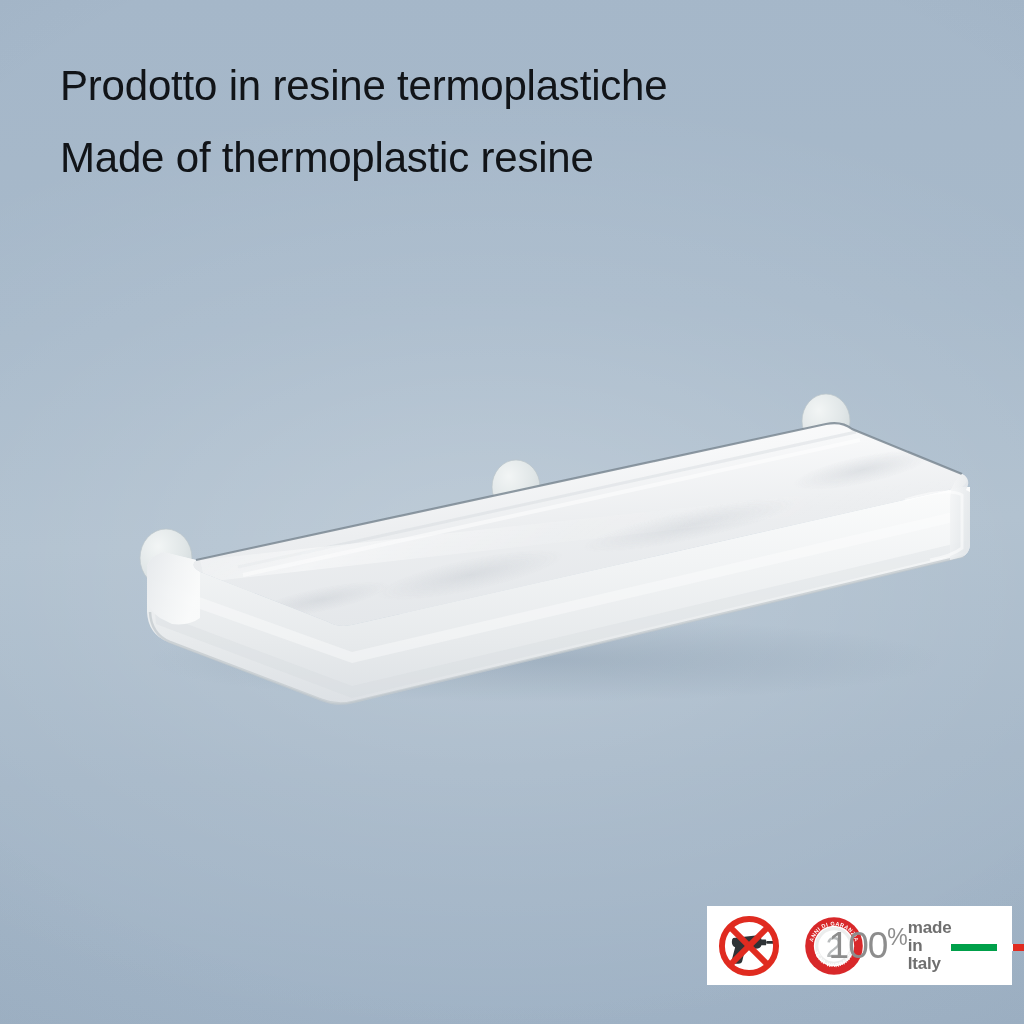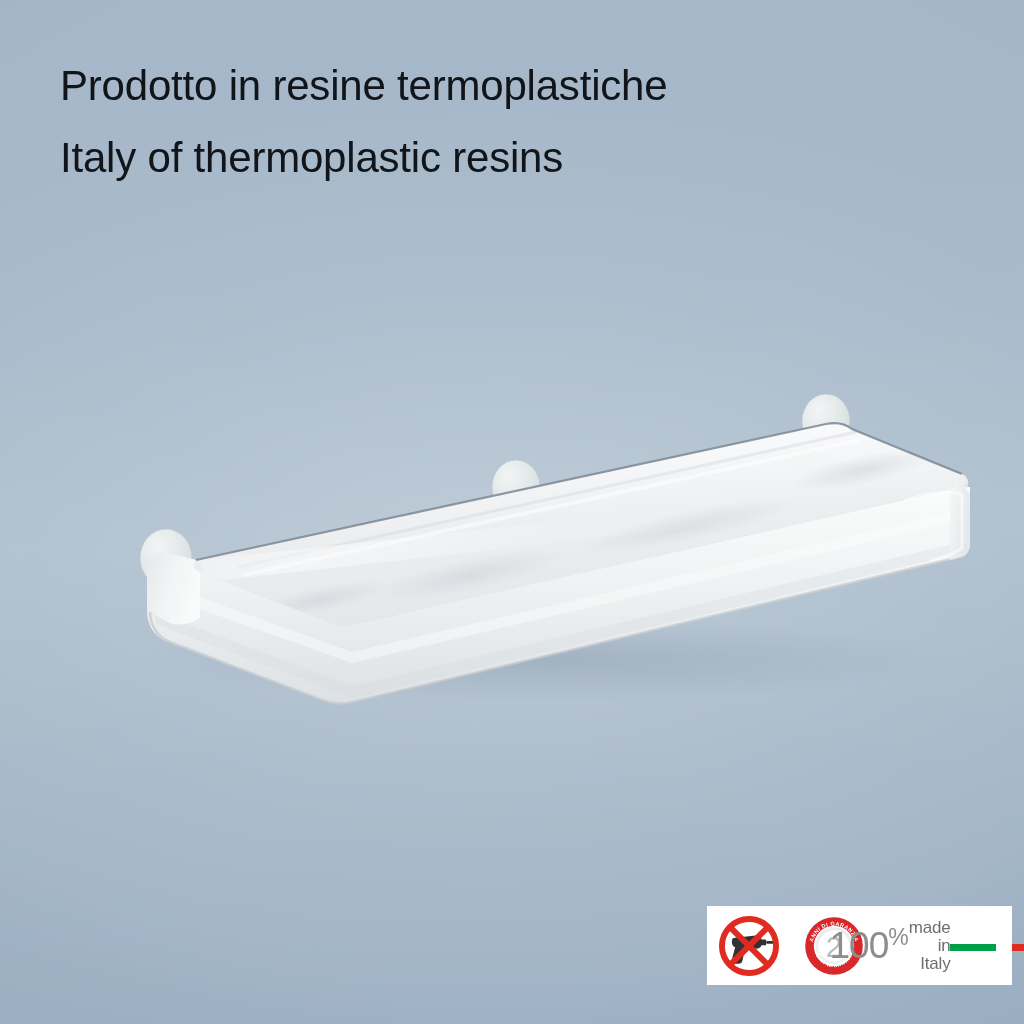--- a/index.html
+++ b/index.html
@@ -8,21 +8,20 @@
     padding: 0;
     background: #ffffff;
   }
   #stage {
     position: relative;
     width: 1024px;
     height: 1024px;
     overflow: hidden;
     font-family: "Liberation Sans", "DejaVu Sans", sans-serif;
     background: #a3b6c8;
-    text-align: right;
   }
 
   
   .wall {
     position: absolute;
     inset: 0;
     background:
       radial-gradient(120% 70% at 48% 55%, rgba(255,255,255,0.22) 0%, rgba(255,255,255,0.08) 38%, rgba(255,255,255,0.0) 66%),
       linear-gradient(178deg, #a5b7c9 0%, #a7b9ca 32%, #adbecd 52%, #a4b6c7 74%, #9fb2c5 100%);
   }
@@ -100,21 +99,21 @@
     line-height: 0.92;
     color: #8d8d8d;
     font-weight: 300;
     letter-spacing: -1px;
     display: block;
   }
   .italy-pct .pct-sign { font-size: 23px; vertical-align: super; letter-spacing: 0; }
   .italy-made {
     font-size: 17px;
     color: #6f6f6f;
-    font-weight: 400;
+    font-weight: 700;
     letter-spacing: -0.2px;
     line-height: 1.05;
     display: block;
     margin-top: 1px;
   }
   .italy-flag {
     display: flex;
     width: 108px;
     margin-top: 4px;
     height: 7px;
@@ -246,21 +245,21 @@
 
       <path d="M 962,474 Q 972,479 966,490 L 970,492 L 970,544 Q 970,553 962,557
                L 950,560 L 950,500 Q 950,486 958,478 Z" fill="url(#gCapR)" opacity="0.9"></path>
 
       <path d="M 905,500 Q 948,487 962,495 L 962,548 Q 952,556 930,560" fill="none" stroke="#ffffff" stroke-width="3" opacity="0.5"></path>
     </g>
   </svg>
 
   <div class="headline headline-1">Prodotto in resine termoplastiche</div>
 
-  <div class="headline headline-2">Italy of thermoplastic resins</div>
+  <div class="headline headline-2">Made of thermoplastic resine</div>
 
 
   <div class="badge-strip">
 
     <div class="badge badge-nodrill">
       <svg viewBox="0 0 100 100" width="66" height="66">
 
         <g fill="#2f3336">
           <path d="M26 38 L60 34 Q68 34 69 40 L69 48 Q68 54 60 54 L44 55
                    L40 72 Q39 77 34 77 L28 77 Q23 77 24 71 L29 52 Q24 50 24 44 Q24 39 26 38 Z"></path>

